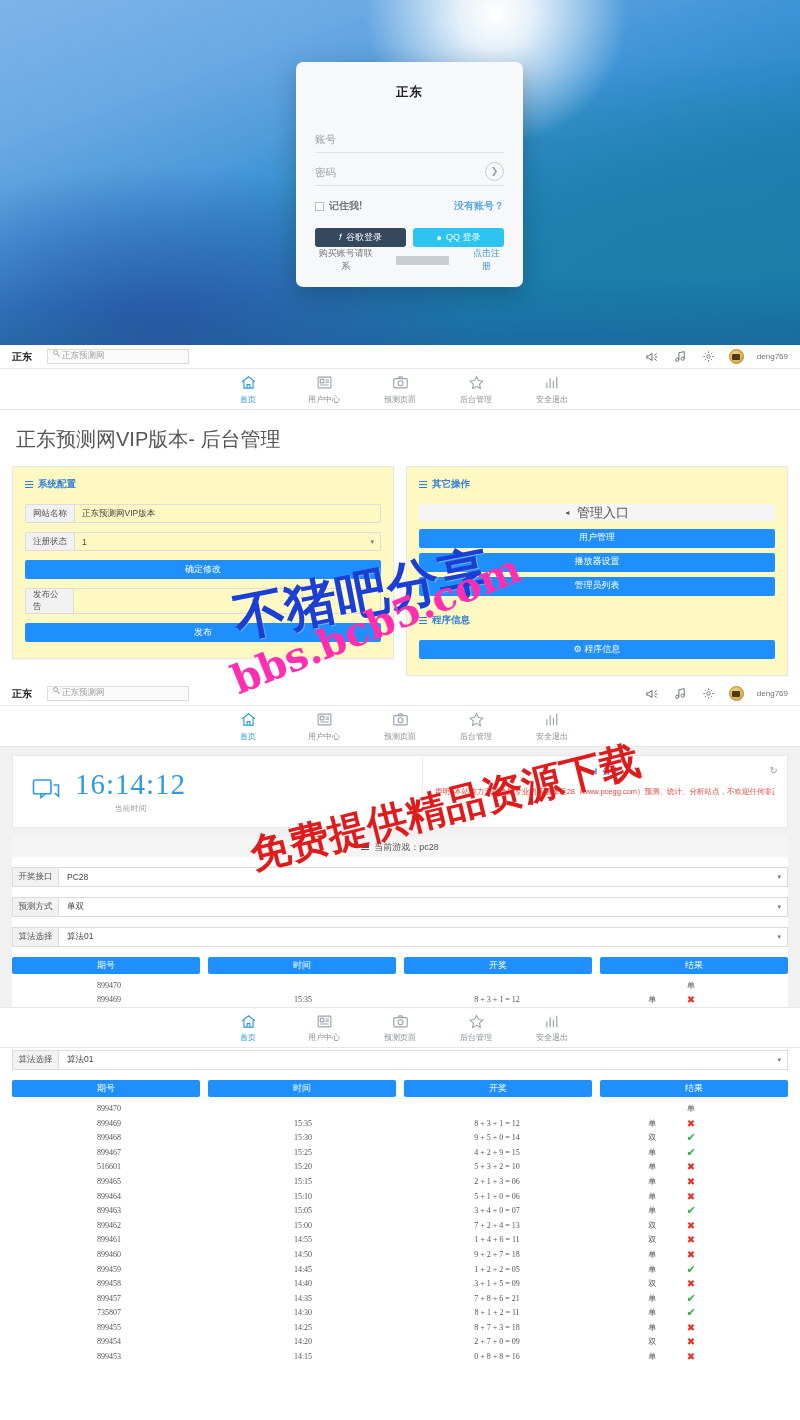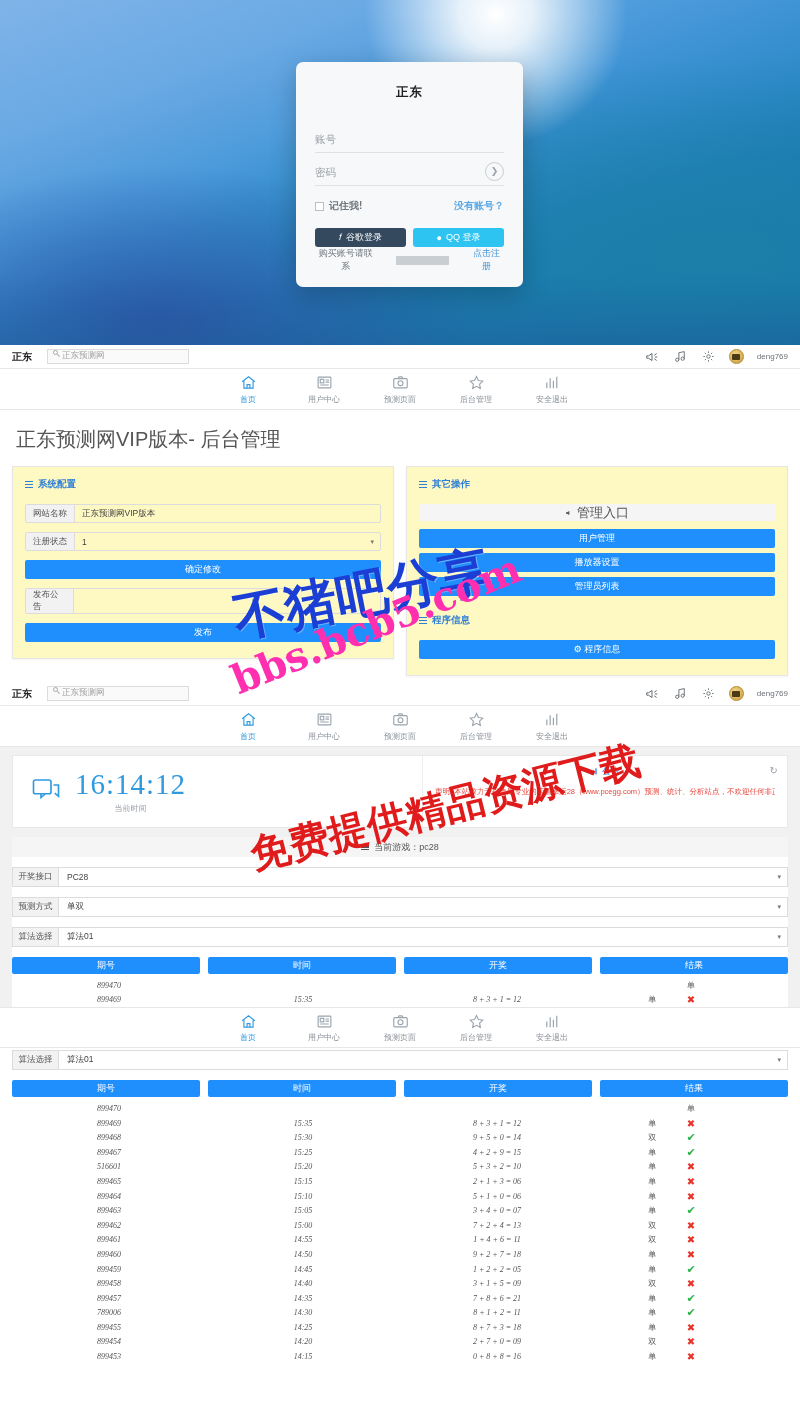--- a/index.html
+++ b/index.html
@@ -126,21 +126,21 @@
     height:19px; font-size:9px; text-align:center; line-height:19px; margin:9px 0;
     font-family:inherit;
   }
   .ta-row{ display:flex; border:1px solid #dcdcdc; border-radius:2px; overflow:hidden; }
   .ta-lbl{
     background:#f2f2f2; border-right:1px solid #dcdcdc; padding:0 7px; width:48px; flex:none;
     font-size:8.5px; color:#555; display:flex; align-items:center; justify-content:center;
   }
   .ta-body{ flex:1; padding:4px 6px; font-size:8px; color:#444; line-height:1.5; height:44px; overflow:hidden; background:#fff; }
   .sub-head{ background:#f5f5f5; height:17px; display:flex; align-items:center; justify-content:center; gap:4px; font-size:13px; color:#555; margin-bottom:8px; }
-  .btn-stack .btn-primary{ margin:0 0 5px; }
+  .btn-stack .btn-primary{ margin:0 0 5px;font-family:Liberation Mono, monospace; }
   .panel-head.mt{ margin-top:18px; }
 
   
   .pred-wrap{ background:#f1f1f1; padding:8px 12px 0; }
   .clock-card{ background:#fff; border:1px solid #e8e8e8; display:flex; height:73px; }
   .clock-left{ width:410px; flex:none; display:flex; align-items:center; gap:14px; padding-left:18px; border-right:1px solid #eee; }
   .chat-ico{ color:#2f9ae0; }
   .clock-main{ text-align:center; }
   .clock-time{ font-size:29px; color:#2f9ae0; letter-spacing:1px; line-height:1.05; font-family:"Liberation Serif",serif; }
   .clock-sub{ font-size:8px; color:#9aa1a8; margin-top:3px; }
@@ -149,21 +149,21 @@
   .notice-body{ margin-top:9px; font-size:7.5px; color:#e8453c; text-align:center; white-space:nowrap; overflow:hidden; }
   .refresh{ position:absolute; right:9px; top:9px; color:#9aa1a8; font-size:10px; }
   .game-bar{ background:#f5f5f5; height:20px; display:flex; align-items:center; justify-content:center; gap:5px; font-size:9px; color:#555; margin:9px 0 0; }
   .sel-wrap{ background:#fff; padding:10px 0 0; }
   .sel-row{ display:flex; border:1px solid #dcdcdc; border-radius:0; overflow:hidden; height:20px; margin-bottom:10px; background:#fff; }
   .sel-lbl{ background:#f2f2f2; border-right:1px solid #dcdcdc; width:46px; flex:none; font-size:8.5px; color:#555; display:flex; align-items:center; justify-content:center; }
   .sel-val{ flex:1; padding:0 8px; font-size:8.5px; color:#444; display:flex; align-items:center; }
   .thead{ display:flex; gap:8px; margin-bottom:4px; }
   .th{ flex:1; background:#1e8ffd; color:#fff; height:17px; line-height:17px; text-align:center; font-size:9px; border-radius:2px; }
   .trow{ display:flex; align-items:center; height:14.6px; font-size:8px; color:#555; }
-  .td{ flex:1; text-align:center;font-style:italic; }
+  .td{ flex:1; text-align:center; }
   .td-num{ font-family:"Liberation Serif",serif; }
   .td-res{ flex:1; display:flex; align-items:center; justify-content:center; gap:0; position:relative; }
   .res-word{ position:absolute; left:28%; color:#555; }
   .mark-ok{ color:#2ab34a; font-size:11px; font-weight:bold; }
   .mark-no{ color:#e8332a; font-size:10px; font-weight:bold; }
   .partial-sel{ background:#fff; padding:0 12px; }
 
   
   .wm{ position:absolute; pointer-events:none; z-index:50; white-space:nowrap; }
   .wm1{ left:232px; top:560px; font-size:52px; color:#1b3fd4; font-weight:bold;
@@ -722,21 +722,21 @@
       <div class="trow">
         <div class="td td-num">899457</div>
         <div class="td td-num">14:35</div>
         <div class="td td-num">7 + 8 + 6 = 21</div>
         <div class="td-res">
           <span class="res-word">单</span>
           <span class="mark-ok">✔</span>
         </div>
       </div>
       <div class="trow">
-        <div class="td td-num">789006</div>
+        <div class="td td-num">735807</div>
         <div class="td td-num">14:30</div>
         <div class="td td-num">8 + 1 + 2 = 11</div>
         <div class="td-res">
           <span class="res-word">单</span>
           <span class="mark-ok">✔</span>
         </div>
       </div>
       <div class="trow">
         <div class="td td-num">899455</div>
         <div class="td td-num">14:25</div>

